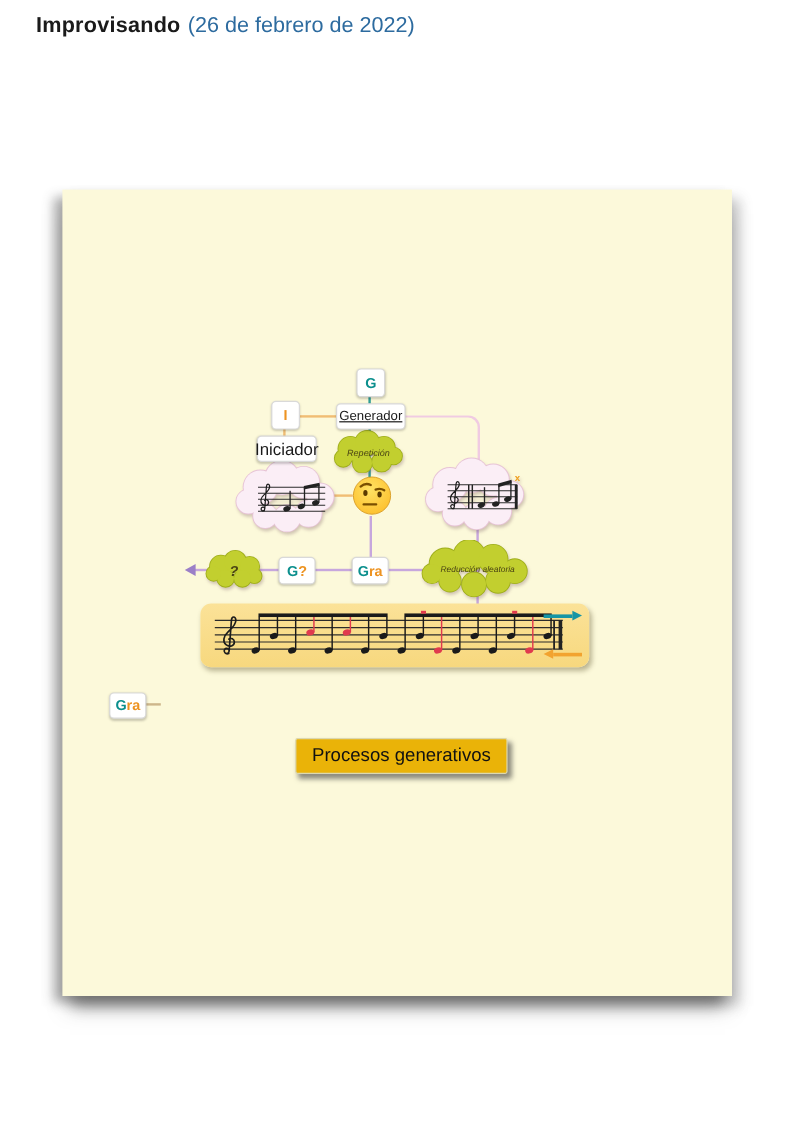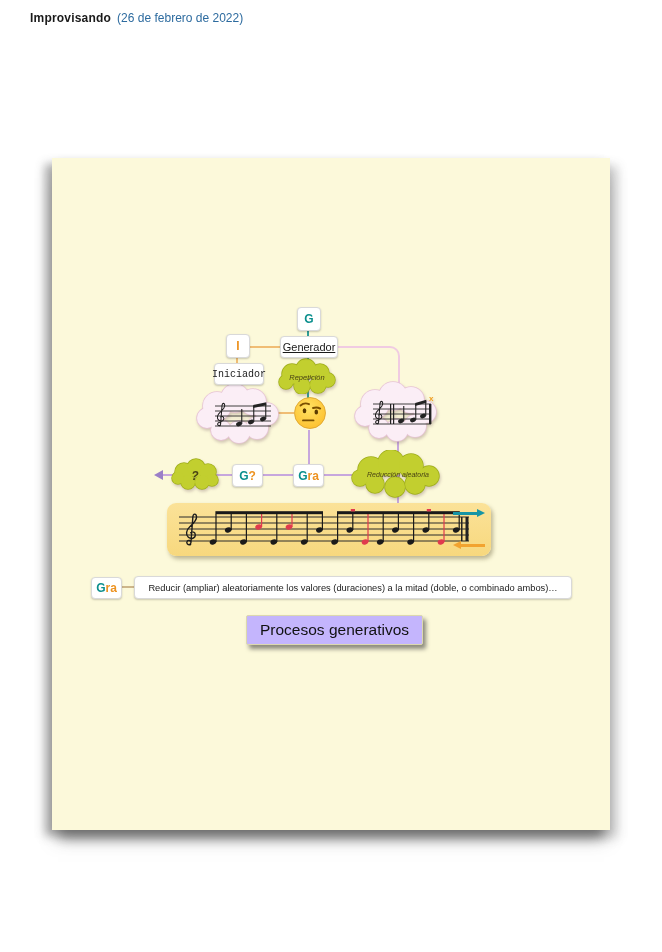--- a/index.html
+++ b/index.html
@@ -1,21 +1,21 @@
 <!DOCTYPE html>
 <html><head>
 <meta charset="utf-8">
 <style>
   html,body{margin:0;padding:0;}
   body{
     width:662px;height:952px;background:#ffffff;
     font-family:"Liberation Sans", sans-serif;
     position:relative;overflow:hidden;
   }
-  .page-header{position:absolute;left:30px;top:11px;font-size:12px;}
+  .page-header{position:absolute;left:30px;top:11px;font-size:18px;}
   .page-header .title{color:#1a1a1a;font-weight:600;letter-spacing:.2px;}
   .page-header .date{color:#2d6b9f;margin-left:6px;}
 
   .card{
     position:absolute;left:52px;top:158px;width:558px;height:672px;
     background:#fcf9da;
     box-shadow:-7px 6px 9px rgba(70,70,70,.45), 0 14px 16px -6px rgba(70,70,70,.5), 7px 8px 10px rgba(70,70,70,.28);
   }
   .stage{position:absolute;inset:0;}
 
@@ -42,21 +42,21 @@
     display:flex;align-items:center;justify-content:center;
     font-size:11px;color:#1a1a1a;cursor:default;
   }
   .letter{font-weight:bold;font-size:12px;}
   .teal-t{color:#0b8f8d;}
   .orange-t{color:#ed9321;}
 
   .node-g{left:245px;top:149px;width:22px;height:22px;}
   .node-generador{left:228px;top:178px;width:56px;height:20px;text-decoration:underline;}
   .node-i{left:174px;top:176px;width:22px;height:22px;}
-  .node-iniciador{left:162px;top:205px;width:48px;height:20px;font-size:10px;font-family:Liberation Mono, monospace;}
+  .node-iniciador{left:162px;top:205px;width:48px;height:20px;font-size:14px;}
   .node-gq{left:180px;top:306px;width:29px;height:21px;}
   .node-gra{left:241px;top:306px;width:29px;height:21px;}
   .def-gra{left:39px;top:419px;width:29px;height:20px;}
   .def-text{left:82px;top:418px;width:436px;height:21px;font-size:9.3px;white-space:nowrap;}
 
   .cloud{position:absolute;filter:drop-shadow(1px 2px 1.5px rgba(120,90,100,.32));}
   .cloud-repeticion{left:224px;top:200px;}
   .cloud-left{left:143px;top:224px;}
   .cloud-right{left:301px;top:222px;}
   .cloud-question{left:118px;top:300px;}
@@ -73,21 +73,21 @@
   .mb-arrow .shaft{height:3px;width:24px;}
   .arrow-teal{right:6px;top:6px;}
   .arrow-teal .shaft{background:#1695a5;}
   .arrow-teal .head{width:0;height:0;border-top:4px solid transparent;border-bottom:4px solid transparent;border-left:8px solid #1695a5;}
   .arrow-orange{right:6px;bottom:7px;}
   .arrow-orange .head{width:0;height:0;border-top:4px solid transparent;border-bottom:4px solid transparent;border-right:8px solid #f2a32f;}
   .arrow-orange .shaft{background:#f2a32f;}
 
   .procesos{
     position:absolute;left:194px;top:457px;
-    background:#c4b5fd;border:1px solid #dcd8ae;border-radius:2px;
+    background:#eab308;border:1px solid #dcd8ae;border-radius:2px;
     padding:5px 13px;font-size:15.5px;color:#111;
     box-shadow:3px 4px 4px rgba(50,50,50,.55);
     white-space:nowrap;
   }
   svg text{font-family:"Liberation Sans",sans-serif;}
   .cloud-label{font-style:italic;fill:#4a4414;}
 </style>
 </head>
 <body>
 
@@ -365,22 +365,19 @@
       <div class="mb-arrow arrow-orange">
           <div class="head"></div>
           <div class="shaft"></div>
         </div>
     </div>
 
     <div class="wnode def-gra">
       <span class="letter teal-t">G</span>
         <span class="letter orange-t">ra</span>
     </div>
-    <div class="wnode def-text">
-      <span>Reducir (ampliar) aleatoriamente los valores (duraciones) a la mitad (doble, o combinado ambos)…</span>
-    </div>
 
     <div class="procesos">
       <span>Procesos generativos</span>
     </div>
 
   </div>
 </div>
 
 </body></html>

